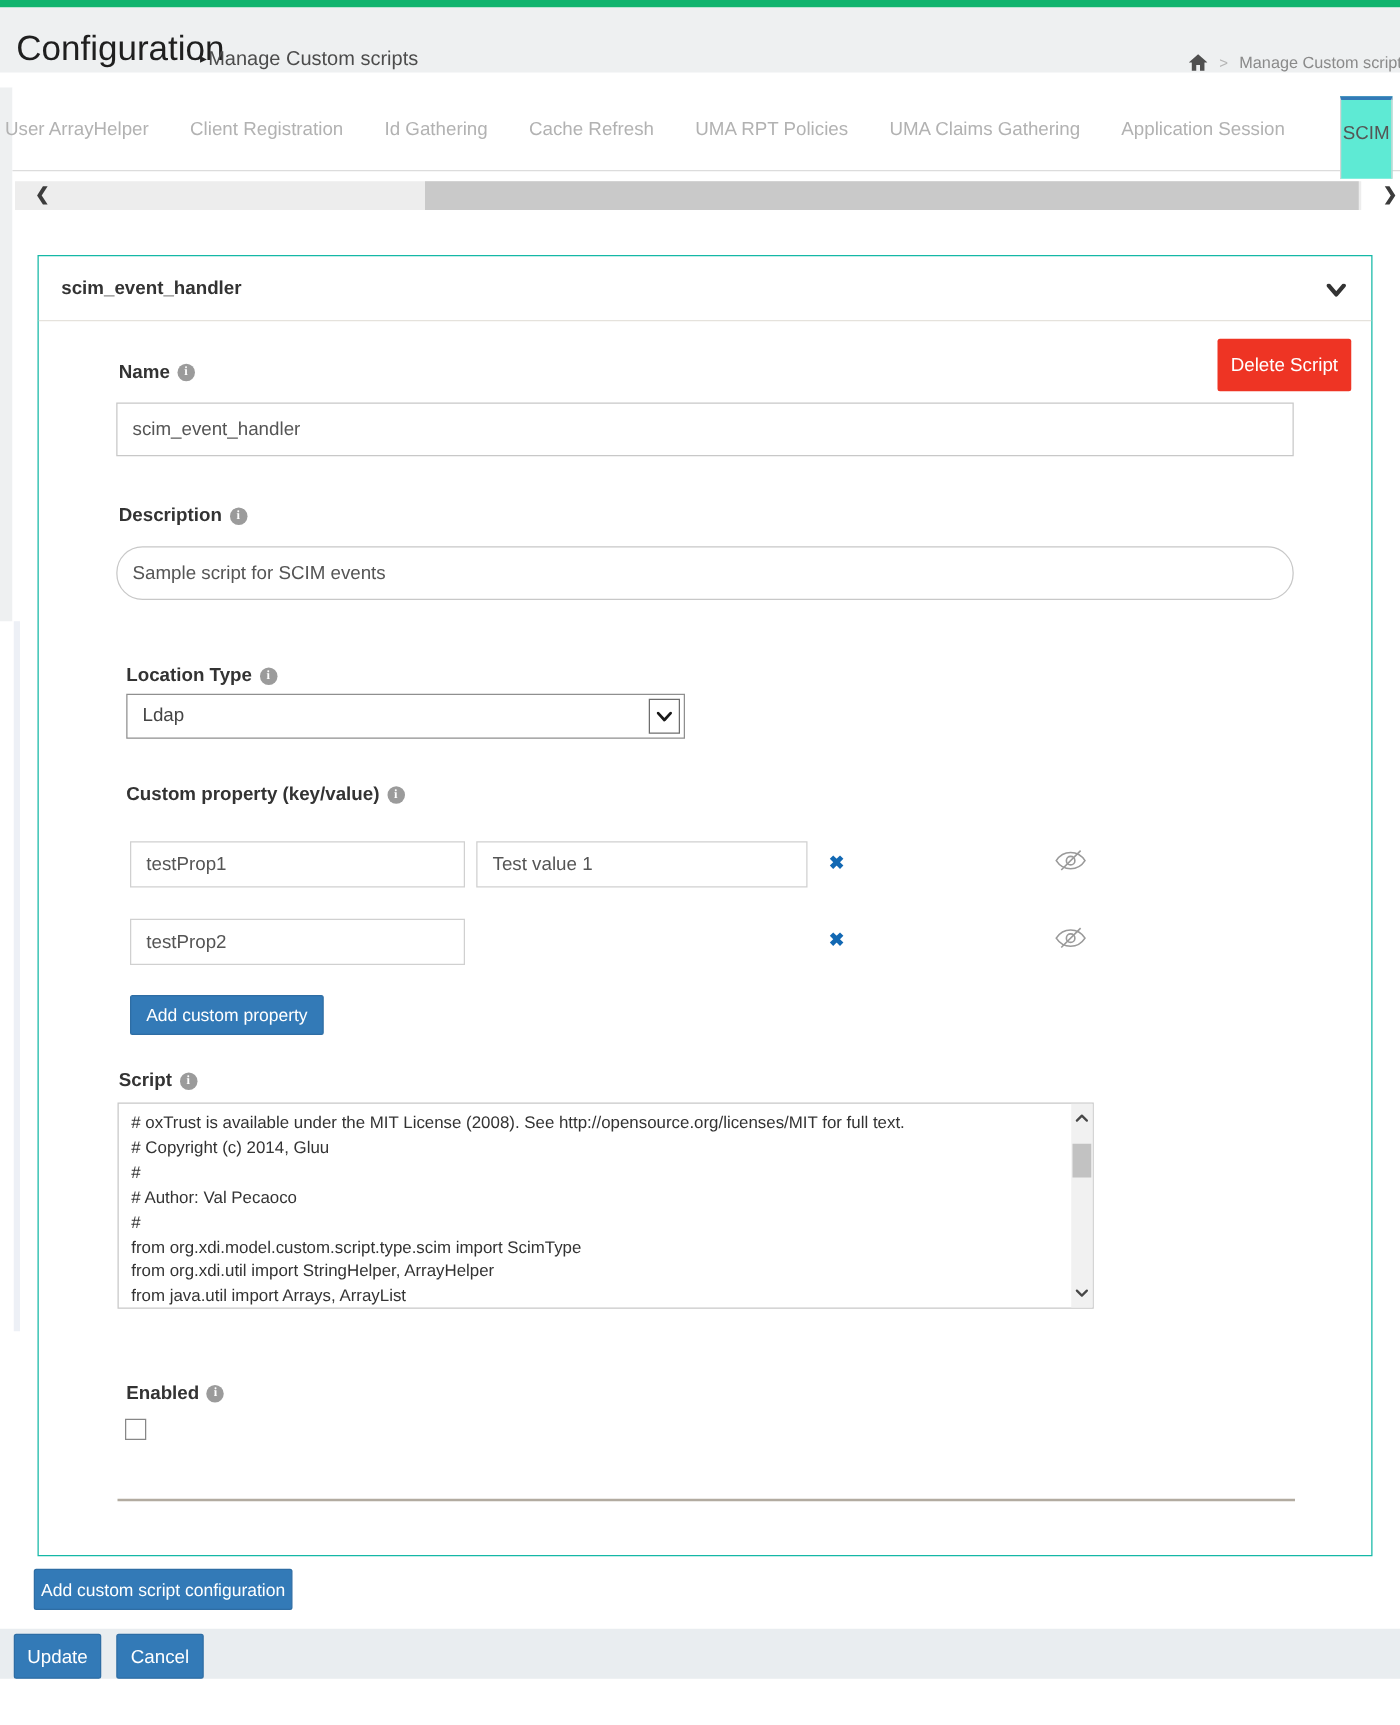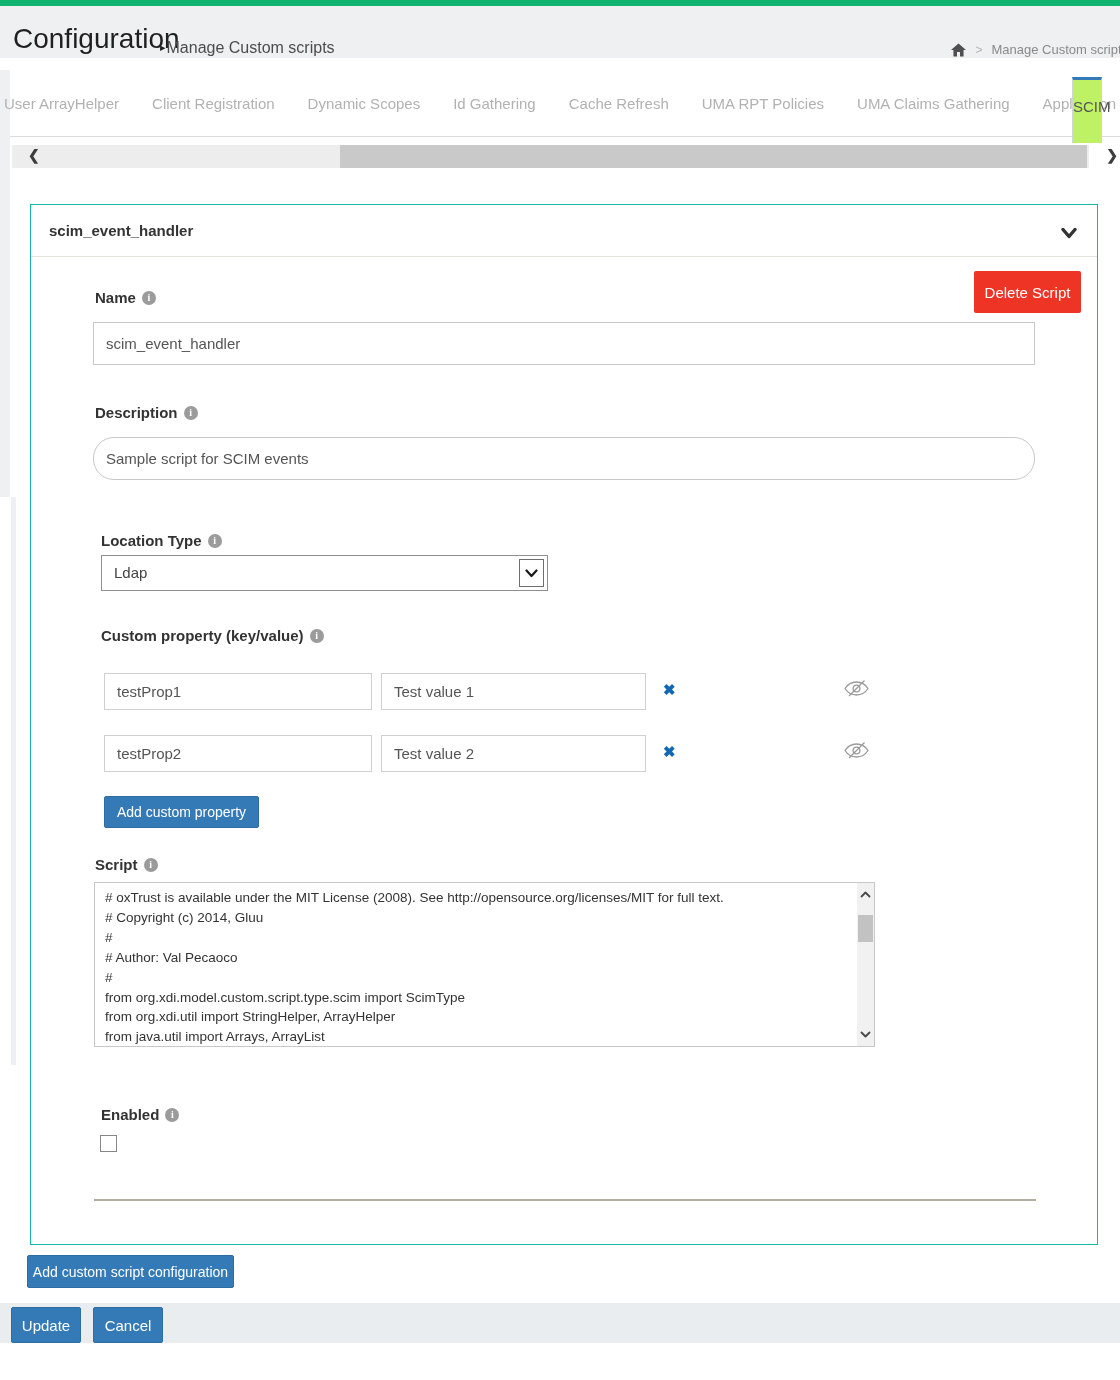--- a/index.html
+++ b/index.html
@@ -24,22 +24,22 @@
   
   .tab-backdrop { left:10px; top:70px; width:1110px; height:427px; background:#ffffff; }
   .left-gutter { left:0; top:70px; width:10px; height:427px; background:#eef0f1; }
   .faint-strip { left:11px; top:497px; width:5px; height:568px; background:#edf0f6; }
 
   
   .tabbar { left:10px; top:70px; width:1110px; height:67px; border-bottom:1px solid #dcdcdc;
     display:flex; overflow:visible; white-space:nowrap; }
   .tab { font-size:15px; color:#b2b2b2; line-height:67px; margin-right:33px; cursor:pointer; }
   .tab:first-child { margin-left:-6px; }
-  .tab-active { position:absolute; left:1062px; top:7px; width:30px; height:66px;
-    background:#bef264; border:1px solid #d4d4d4; border-top:3px solid #337ab7; border-bottom:none;
+  .tab-active { position:absolute; left:1062px; top:7px; width:42px; height:66px;
+    background:#5eead4; border:1px solid #d4d4d4; border-top:3px solid #337ab7; border-bottom:none;
     z-index:3; text-align:center; line-height:54px; color:#555; font-size:15px; }
 
   
   .scrollrow { left:10px; top:145px; width:1110px; height:23px; }
   .scroll-track { position:absolute; left:2px; top:0; width:1077px; height:23px; background:#ededed; }
   .scroll-thumb { position:absolute; left:330px; top:0; width:747px; height:23px; background:#c9c9c9; }
   .scroll-arrow { position:absolute; top:2px; font-size:14px; font-weight:bold; color:#3c3c3c; z-index:2; cursor:pointer; }
   .scroll-arrow.left { left:18px; }
   .scroll-arrow.right { right:2px; }
 
@@ -122,21 +122,20 @@
   </div>
 </div>
 
 <div class="abs left-gutter"></div>
 <div class="abs tab-backdrop"></div>
 <div class="abs faint-strip"></div>
 
 <div class="abs tabbar">
   <div class="tab">User ArrayHelper</div>
   <div class="tab">Client Registration</div>
-  <div class="tab">Dynamic Scopes</div>
   <div class="tab">Id Gathering</div>
   <div class="tab">Cache Refresh</div>
   <div class="tab">UMA RPT Policies</div>
   <div class="tab">UMA Claims Gathering</div>
   <div class="tab">Application Session</div>
   <div class="tab-active">SCIM</div>
 </div>
 
 <div class="abs scrollrow">
   <div class="scroll-track"></div>
@@ -195,21 +194,20 @@
       <svg width="27" height="21" viewBox="0 0 27 21">
           <path d="M13.5 4 C8.5 4 4.4 6.8 2 10.5 C4.4 14.2 8.5 17 13.5 17 C18.5 17 22.6 14.2 25 10.5 C22.6 6.8 18.5 4 13.5 4 Z" fill="none" stroke="#9a9a9a" stroke-width="1.3"></path>
           <circle cx="13.5" cy="10.5" r="3.4" fill="none" stroke="#9a9a9a" stroke-width="1.3"></circle>
           <line x1="6" y1="18" x2="21.5" y2="2.5" stroke="#9a9a9a" stroke-width="1.3"></line>
         </svg>
     </span>
   </div>
 
   <div class="prop-row" style="top:530px;">
     <input class="text-input prop-key" type="text" value="testProp2" style="">
-    <input class="text-input prop-val" type="text" value="Test value 2" style="">
     <span class="remove-x">✖</span>
     <span class="eye-slash">
       <svg width="27" height="21" viewBox="0 0 27 21">
           <path d="M13.5 4 C8.5 4 4.4 6.8 2 10.5 C4.4 14.2 8.5 17 13.5 17 C18.5 17 22.6 14.2 25 10.5 C22.6 6.8 18.5 4 13.5 4 Z" fill="none" stroke="#9a9a9a" stroke-width="1.3"></path>
           <circle cx="13.5" cy="10.5" r="3.4" fill="none" stroke="#9a9a9a" stroke-width="1.3"></circle>
           <line x1="6" y1="18" x2="21.5" y2="2.5" stroke="#9a9a9a" stroke-width="1.3"></line>
         </svg>
     </span>
   </div>
 

